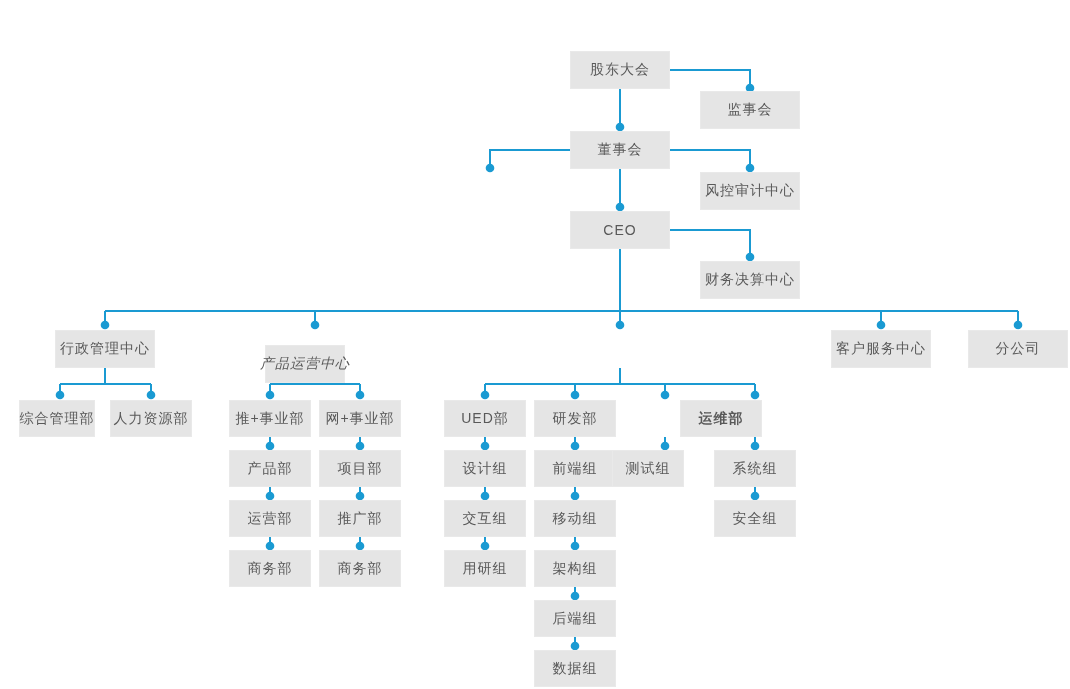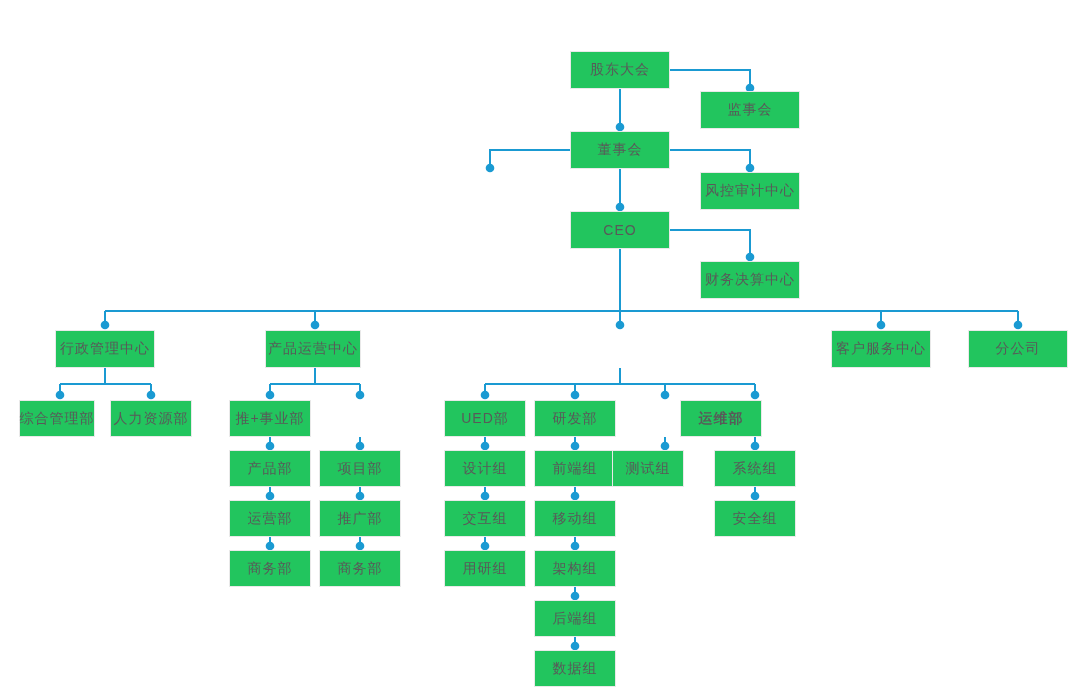--- a/index.html
+++ b/index.html
@@ -18,21 +18,21 @@
   #connector-svg {
     position: absolute;
     left: 0;
     top: 0;
     width: 1070px;
     height: 689px;
   }
   .node {
     position: absolute;
     box-sizing: border-box;
-    background: #22c55e;
+    background: #e5e5e5;
     border: 1px solid #e9e9e9;
     display: flex;
     align-items: center;
     justify-content: center;
     font-size: 14px;
     color: #595959;
     letter-spacing: 1px;
     white-space: nowrap;
     z-index: 2;
   }
@@ -124,26 +124,27 @@
       <circle cx="755" cy="496" r="4.3" fill="#1a9ad2"></circle>
     </svg>
 
 <div class="node" style="left: 570px; top: 51px; width: 100px; height: 38px;">股东大会</div>
     <div class="node" style="left: 700px; top: 91px; width: 100px; height: 38px;">监事会</div>
     <div class="node" style="left: 570px; top: 131px; width: 100px; height: 38px;">董事会</div>
     <div class="node" style="left: 700px; top: 172px; width: 100px; height: 38px;">风控审计中心</div>
     <div class="node" style="left: 570px; top: 211px; width: 100px; height: 38px;">CEO</div>
     <div class="node" style="left: 700px; top: 261px; width: 100px; height: 38px;">财务决算中心</div>
     <div class="node" style="left: 55px; top: 330px; width: 100px; height: 38px; text-align: center;">行政管理中心</div>
-    <div class="node" style="left: 265px; top: 330px; width: 96px; height: 38px;">产品运营中心</div>
+    <div class="node" style="left: 265px; top: 345px; width: 80px; height: 38px; font-style: italic;">产品运营中心</div>
     <div class="node" style="left: 831px; top: 330px; width: 100px; height: 38px;">客户服务中心</div>
     <div class="node" style="left: 968px; top: 330px; width: 100px; height: 38px;">分公司</div>
     <div class="node" style="left: 19px; top: 400px; width: 76px; height: 37px;">综合管理部</div>
     <div class="node" style="left: 110px; top: 400px; width: 82px; height: 37px;">人力资源部</div>
     <div class="node" style="left: 229px; top: 400px; width: 82px; height: 37px;">推+事业部</div>
+    <div class="node" style="left: 319px; top: 400px; width: 82px; height: 37px;">网+事业部</div>
     <div class="node" style="left: 229px; top: 450px; width: 82px; height: 37px;">产品部</div>
     <div class="node" style="left: 229px; top: 500px; width: 82px; height: 37px;">运营部</div>
     <div class="node" style="left: 229px; top: 550px; width: 82px; height: 37px;">商务部</div>
     <div class="node" style="left: 319px; top: 450px; width: 82px; height: 37px;">项目部</div>
     <div class="node" style="left: 319px; top: 500px; width: 82px; height: 37px;">推广部</div>
     <div class="node" style="left: 319px; top: 550px; width: 82px; height: 37px;">商务部</div>
     <div class="node" style="left: 444px; top: 400px; width: 82px; height: 37px;">UED部</div>
     <div class="node" style="left: 534px; top: 400px; width: 82px; height: 37px;">研发部</div>
     <div class="node" style="left: 680px; top: 400px; width: 82px; height: 37px; font-weight: bold;">运维部</div>
     <div class="node" style="left: 444px; top: 450px; width: 82px; height: 37px;">设计组</div>

